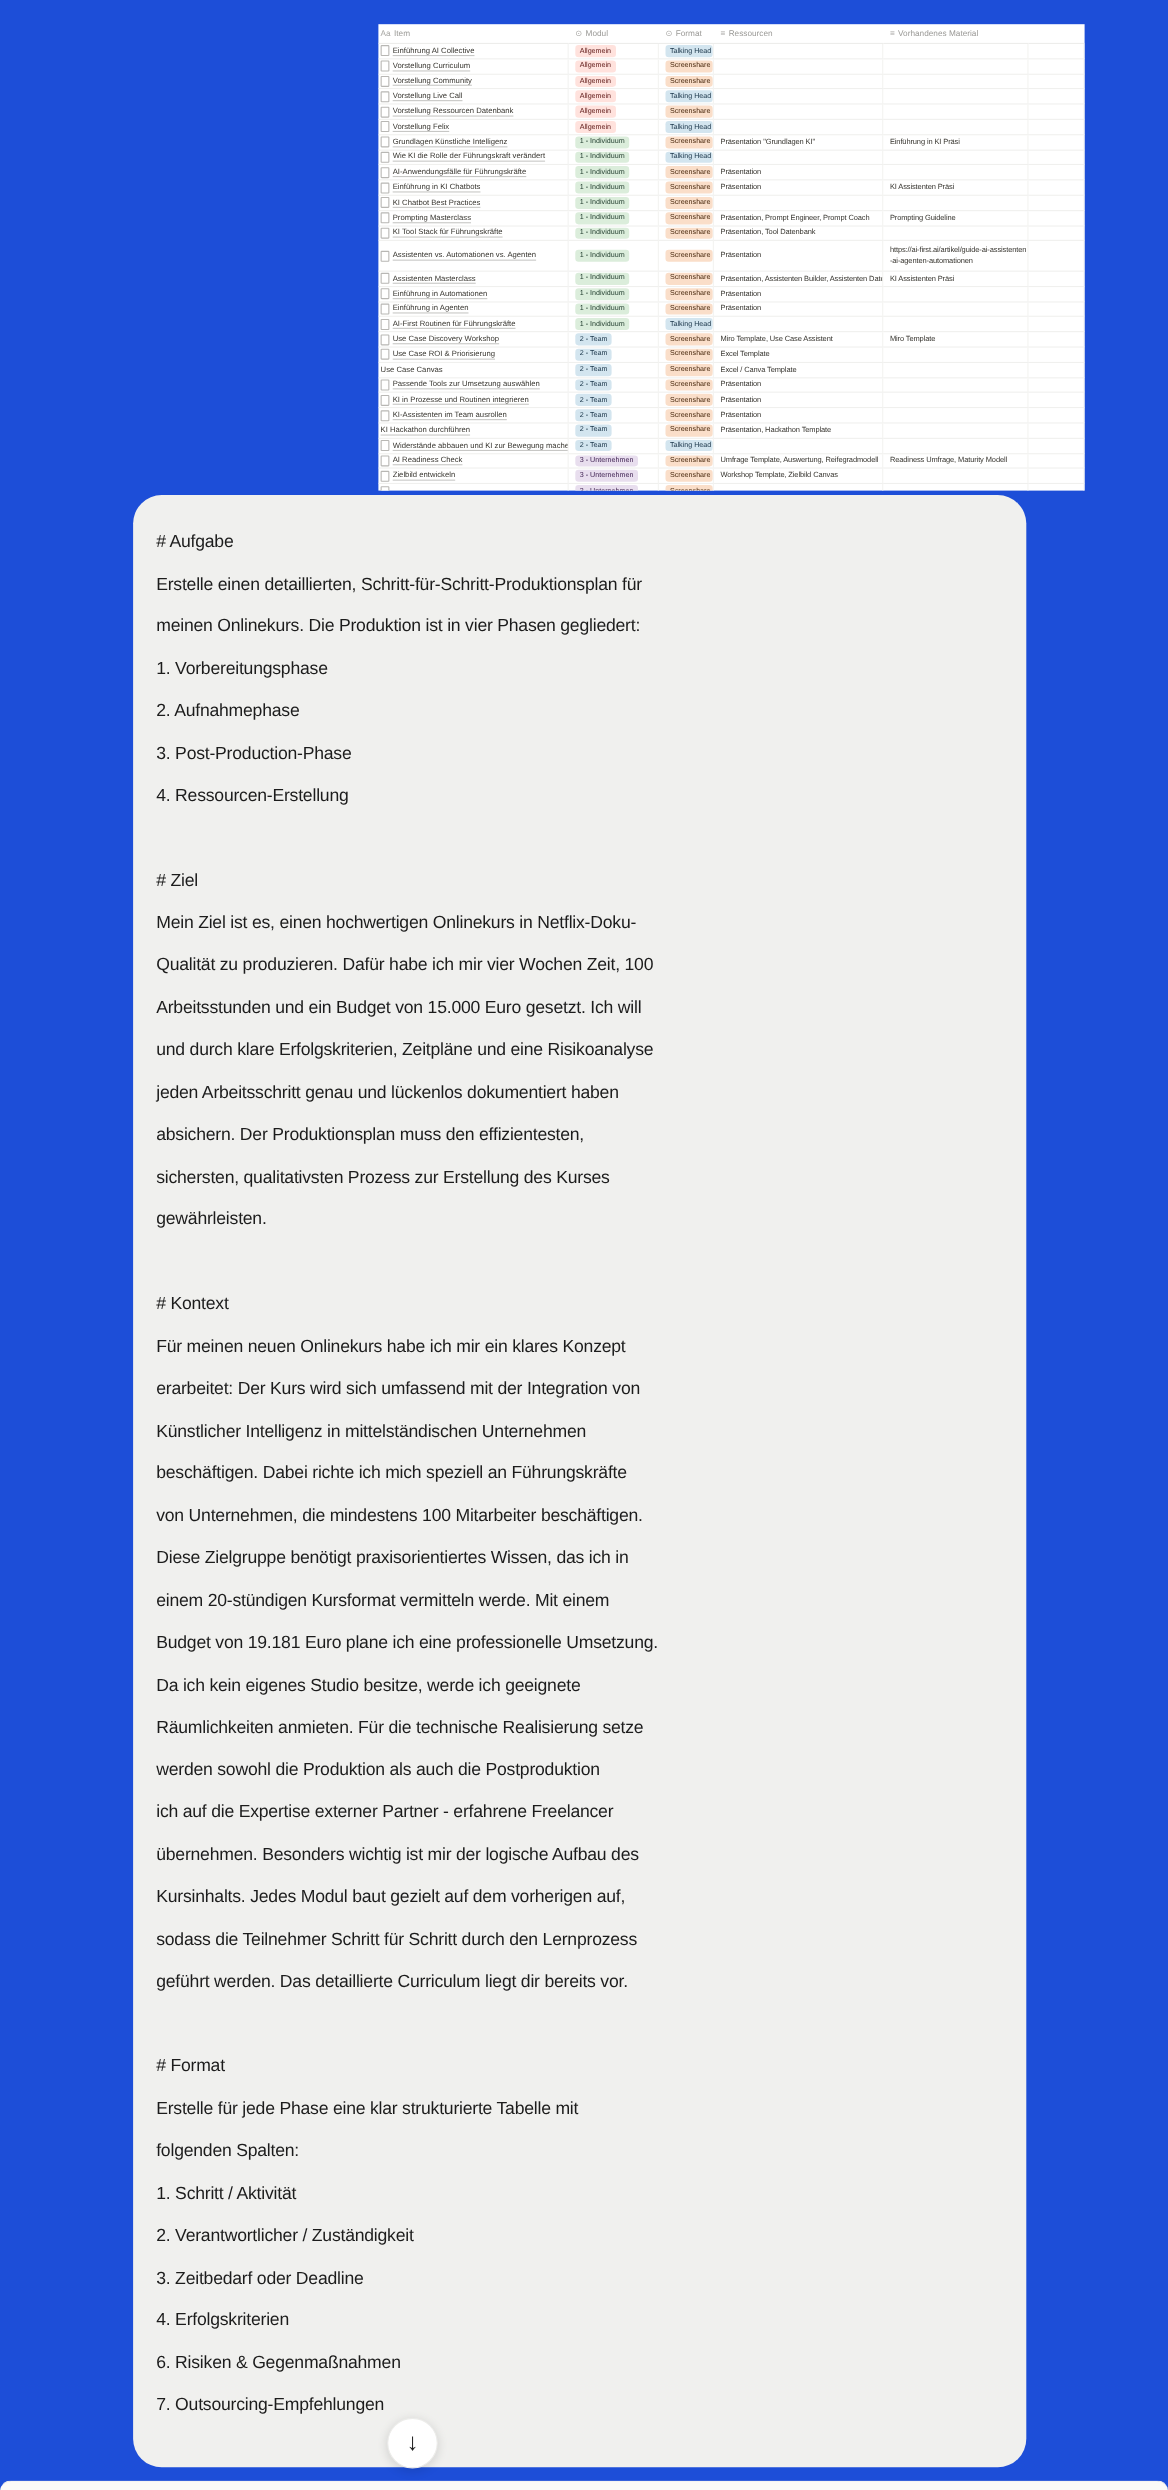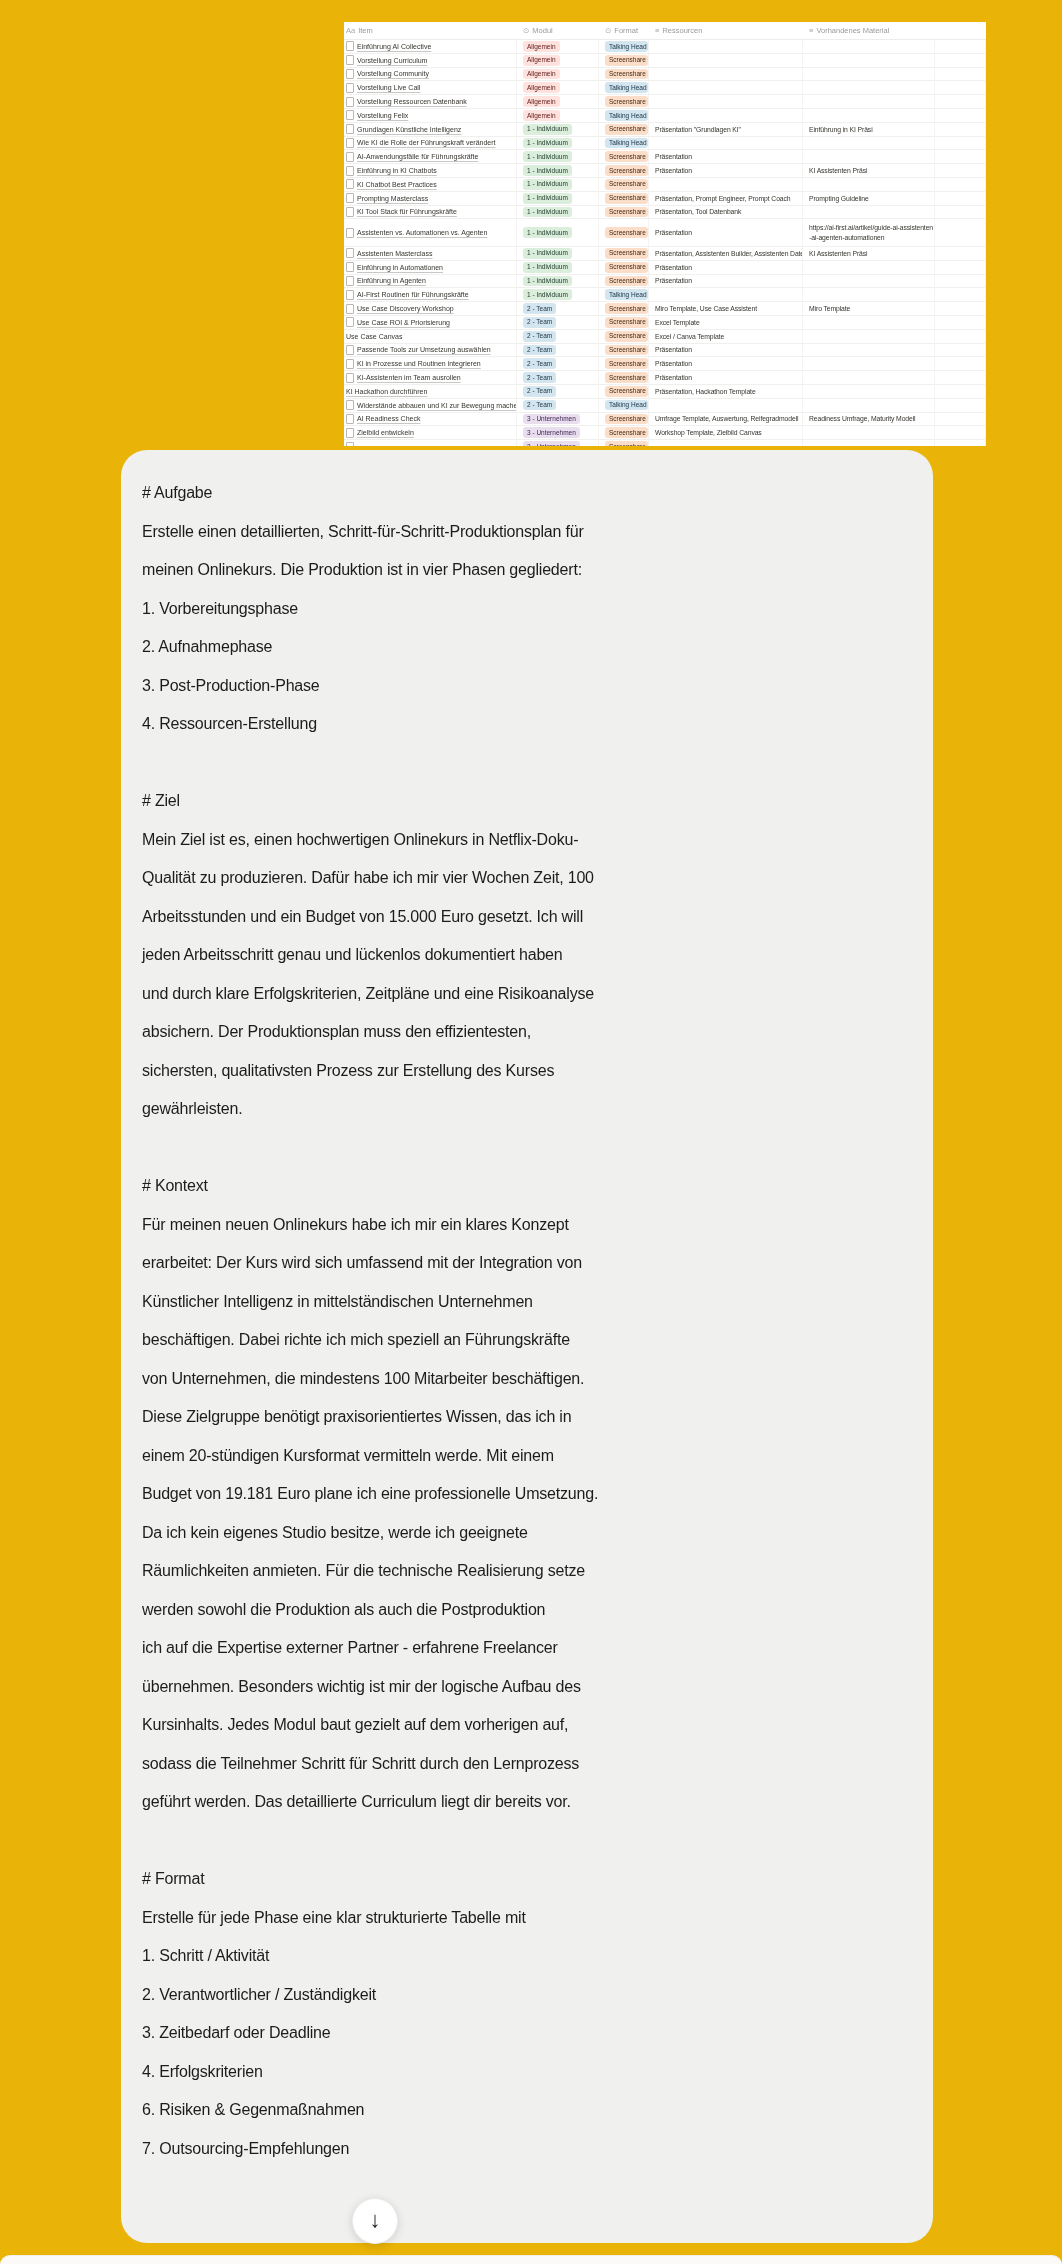--- a/index.html
+++ b/index.html
@@ -1,16 +1,16 @@
 <!DOCTYPE html>
 <html><head>
 <meta charset="utf-8">
 <style>
   html,body{margin:0;padding:0;background:#ffffff;}
-  #page{position:relative;width:1062px;height:2264px;background:#eab308;overflow:hidden;
+  #page{position:relative;width:1062px;height:2264px;background:#1d4ed8;overflow:hidden;
         font-family:"Liberation Sans",sans-serif;}
 
   
   #attachment{position:absolute;left:344px;top:22px;width:642px;height:424px;overflow:hidden;background:#fff;}
   .thead,.trow{display:grid;grid-template-columns:173px 82px 50px 154px 132px 51px;}
   .thead{height:18px;}
   .thead .cell{color:#9b9a97;font-size:7.5px;display:flex;align-items:center;gap:3px;
                border-bottom:1px solid #ededeb;box-sizing:border-box;padding-left:6px;overflow:hidden;white-space:nowrap;}
   .thead .cell:first-child{padding-left:2px;}
   .col-ic{font-size:7.5px;color:#a9a8a5;}
@@ -517,22 +517,22 @@
         <div class="msg-line">meinen Onlinekurs. Die Produktion ist in vier Phasen gegliedert:</div>
         <div class="msg-line">1. Vorbereitungsphase</div>
         <div class="msg-line">2. Aufnahmephase</div>
         <div class="msg-line">3. Post-Production-Phase</div>
         <div class="msg-line">4. Ressourcen-Erstellung</div>
         <div class="msg-line">&nbsp;</div>
         <div class="msg-line"># Ziel</div>
         <div class="msg-line">Mein Ziel ist es, einen hochwertigen Onlinekurs in Netflix-Doku-</div>
         <div class="msg-line">Qualität zu produzieren. Dafür habe ich mir vier Wochen Zeit, 100</div>
         <div class="msg-line">Arbeitsstunden und ein Budget von 15.000 Euro gesetzt. Ich will</div>
+        <div class="msg-line">und durch klare Erfolgskriterien, Zeitpläne und eine Risikoanalyse</div>
         <div class="msg-line">jeden Arbeitsschritt genau und lückenlos dokumentiert haben</div>
-        <div class="msg-line">und durch klare Erfolgskriterien, Zeitpläne und eine Risikoanalyse</div>
         <div class="msg-line">absichern. Der Produktionsplan muss den effizientesten,</div>
         <div class="msg-line">sichersten, qualitativsten Prozess zur Erstellung des Kurses</div>
         <div class="msg-line">gewährleisten.</div>
         <div class="msg-line">&nbsp;</div>
         <div class="msg-line"># Kontext</div>
         <div class="msg-line">Für meinen neuen Onlinekurs habe ich mir ein klares Konzept</div>
         <div class="msg-line">erarbeitet: Der Kurs wird sich umfassend mit der Integration von</div>
         <div class="msg-line">Künstlicher Intelligenz in mittelständischen Unternehmen</div>
         <div class="msg-line">beschäftigen. Dabei richte ich mich speziell an Führungskräfte</div>
         <div class="msg-line">von Unternehmen, die mindestens 100 Mitarbeiter beschäftigen.</div>
@@ -543,20 +543,21 @@
         <div class="msg-line">Räumlichkeiten anmieten. Für die technische Realisierung setze</div>
         <div class="msg-line">werden sowohl die Produktion als auch die Postproduktion</div>
         <div class="msg-line">ich auf die Expertise externer Partner - erfahrene Freelancer</div>
         <div class="msg-line">übernehmen. Besonders wichtig ist mir der logische Aufbau des</div>
         <div class="msg-line">Kursinhalts. Jedes Modul baut gezielt auf dem vorherigen auf,</div>
         <div class="msg-line">sodass die Teilnehmer Schritt für Schritt durch den Lernprozess</div>
         <div class="msg-line">geführt werden. Das detaillierte Curriculum liegt dir bereits vor.</div>
         <div class="msg-line">&nbsp;</div>
         <div class="msg-line"># Format</div>
         <div class="msg-line">Erstelle für jede Phase eine klar strukturierte Tabelle mit</div>
+        <div class="msg-line">folgenden Spalten:</div>
         <div class="msg-line">1. Schritt / Aktivität</div>
         <div class="msg-line">2. Verantwortlicher / Zuständigkeit</div>
         <div class="msg-line">3. Zeitbedarf oder Deadline</div>
         <div class="msg-line">4. Erfolgskriterien</div>
         <div class="msg-line">6. Risiken &amp; Gegenmaßnahmen</div>
         <div class="msg-line">7. Outsourcing-Empfehlungen</div>
       </div>
   </div>
 
   <div id="scrollBtn">

